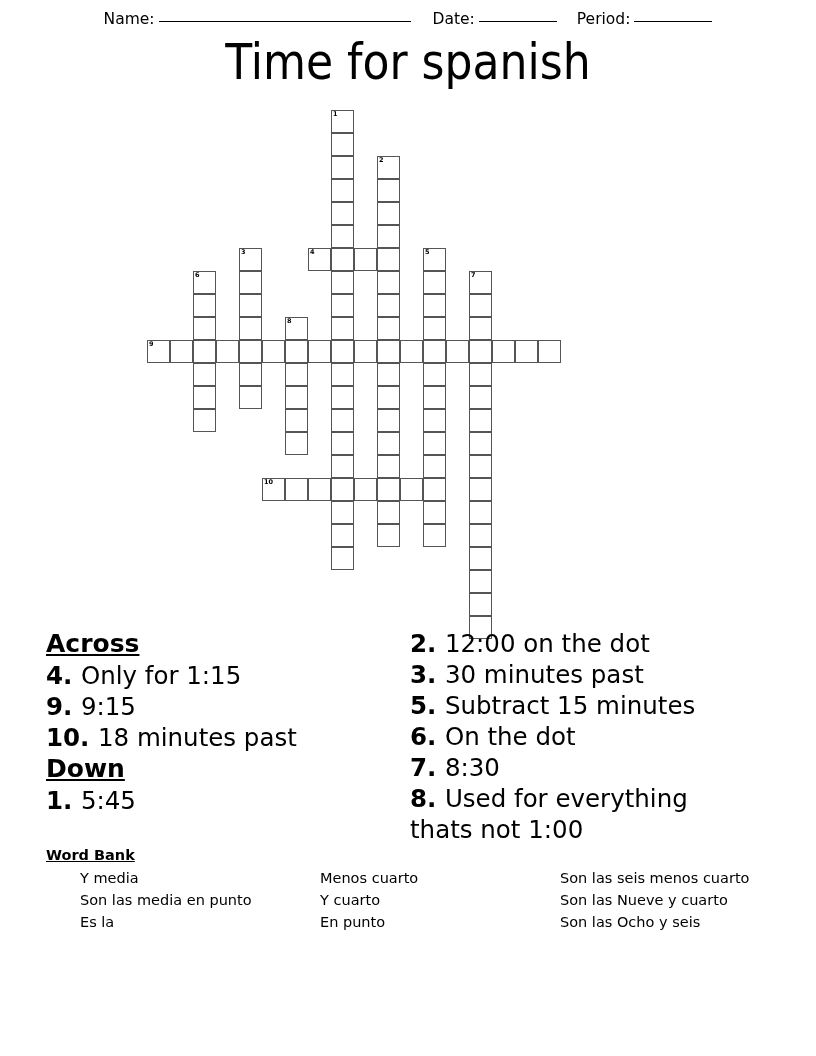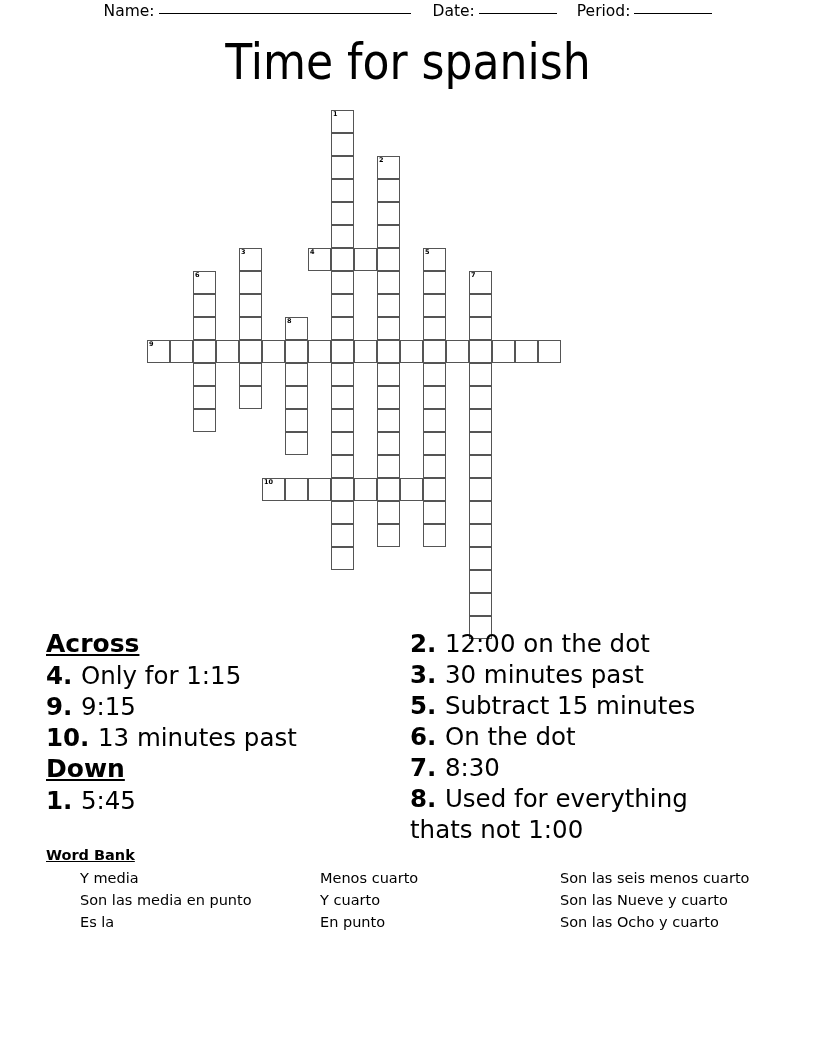--- a/index.html
+++ b/index.html
@@ -19,21 +19,21 @@
   }
 
   
   .header-line {
     position: absolute;
     top: 2px;
     left: 0;
     width: 816px;
     height: 26px;
     display: flex;
-    align-items: flex-start;
+    align-items: flex-end;
     justify-content: center;
     font-size: 15.5px;
     white-space: nowrap;
   }
   .hdr-field { display: inline-flex; align-items: baseline; }
   .hdr-label { font-size: 15.5px; }
   .hdr-rule {
     display: inline-block;
     border-bottom: 1.3px solid #000;
     margin-left: 4px;
@@ -294,21 +294,21 @@
     <div class="cell" style="left: 207px; top: 368px;"></div>
     <div class="cell" style="left: 253px; top: 368px;"></div>
   </div>
 
 <div id="clues">
   <div class="clue-col clue-col-left">
     <div class="clue-heading">Across</div>
     <div id="across-list">
         <div class="clue-item"><span class="cnum">4. </span><span>Only for 1:15</span></div>
         <div class="clue-item"><span class="cnum">9. </span><span>9:15</span></div>
-        <div class="clue-item"><span class="cnum">10. </span><span>13 minutes past</span></div>
+        <div class="clue-item"><span class="cnum">10. </span><span>18 minutes past</span></div>
       </div>
     <div class="clue-heading">Down</div>
     <div id="down-list-left">
         <div class="clue-item"><span class="cnum">1. </span><span>5:45</span></div>
       </div>
   </div>
   <div class="clue-col clue-col-right">
     <div id="down-list-right">
         <div class="clue-item"><span class="cnum">2. </span><span>12:00 on the dot</span></div>
         <div class="clue-item"><span class="cnum">3. </span><span>30 minutes past</span></div>
@@ -324,17 +324,17 @@
   <div class="wb-heading">Word Bank</div>
   <div class="wb-grid" id="wb-grid">
       <div class="wb-word">Y media</div>
       <div class="wb-word">Menos cuarto</div>
       <div class="wb-word">Son las seis menos cuarto</div>
       <div class="wb-word">Son las media en punto</div>
       <div class="wb-word">Y cuarto</div>
       <div class="wb-word">Son las Nueve y cuarto</div>
       <div class="wb-word">Es la</div>
       <div class="wb-word">En punto</div>
-      <div class="wb-word">Son las Ocho y cuarto</div>
+      <div class="wb-word">Son las Ocho y seis</div>
       <div class="wb-word"></div>
       <div class="wb-word"></div>
     </div>
 </div>
 
 </body></html>

